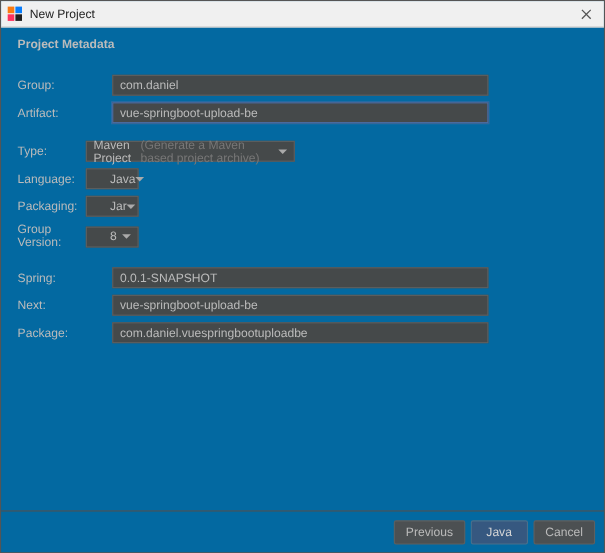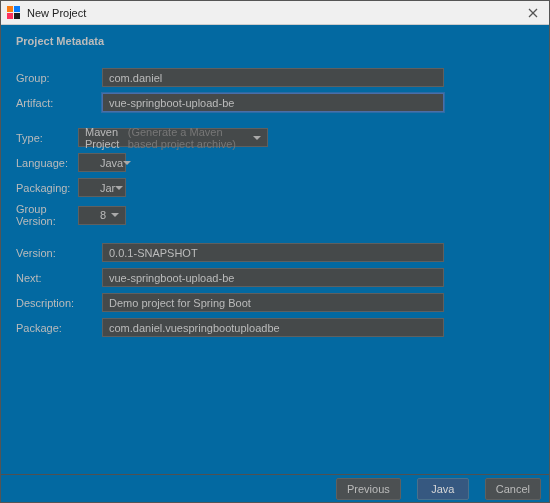--- a/index.html
+++ b/index.html
@@ -92,26 +92,26 @@
     margin-left: auto;
     width: 0; height: 0;
     border-left: 4px solid transparent;
     border-right: 4px solid transparent;
     border-top: 4px solid #aaa;
   }
   .combo.small { width: 48px; padding-left: 21px; }
   .combo.wide { width: 190px; }
   .combo .muted { color: #777; }
   .footer {
-    height: 28px;
+    height: 38px;
     border-top: 1px solid #515151;
     display: flex; align-items: center;
     justify-content: flex-end;
     padding: 0 8px;
-    gap: 16px;
+    gap: 5px;
   }
   .btn {
     min-width: 52px;
     height: 22px;
     background: #4c5052;
     border: 1px solid #5e6060;
     color: #bbbbbb;
     font-size: 11px;
     display: flex; align-items: center; justify-content: center;
     padding: 0 10px;
@@ -189,33 +189,29 @@
       <div class="label">Group Version:</div>
       <div class="combo small">
         <span>8</span>
         <div class="arrow"></div>
       </div>
     </div>
 
     <div class="form-row spacer"></div>
 
     <div class="form-row">
-      <div class="label">Version:</div>
+      <div class="label">Spring:</div>
       <input class="text-input" value="0.0.1-SNAPSHOT" style="">
     </div>
 
     <div class="form-row">
       <div class="label">Next:</div>
       <input class="text-input" value="vue-springboot-upload-be" style="">
     </div>
 
-    <div class="form-row">
-      <div class="label">Description:</div>
-      <input class="text-input" value="Demo project for Spring Boot" style="">
-    </div>
 
     <div class="form-row">
       <div class="label">Package:</div>
       <input class="text-input" value="com.daniel.vuespringbootuploadbe" style="">
     </div>
 
   </div>
 
   <div class="footer">
     <div class="btn">Previous</div>

